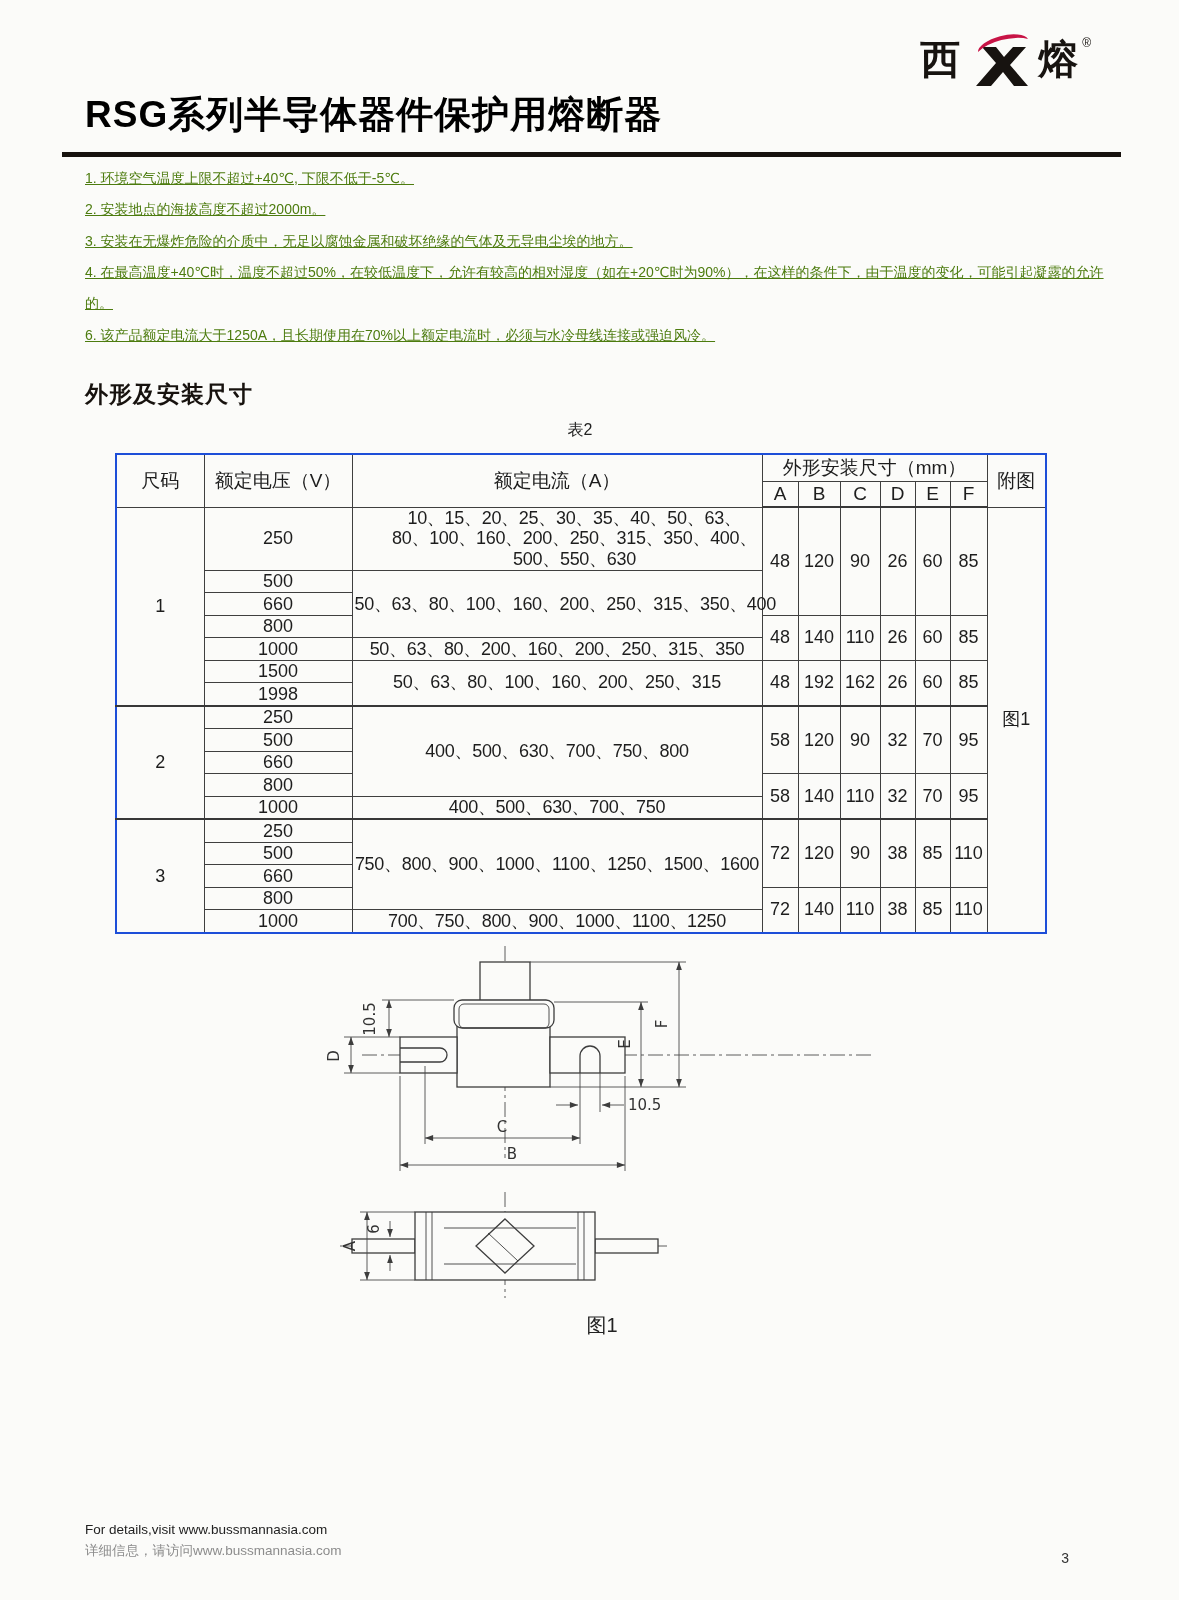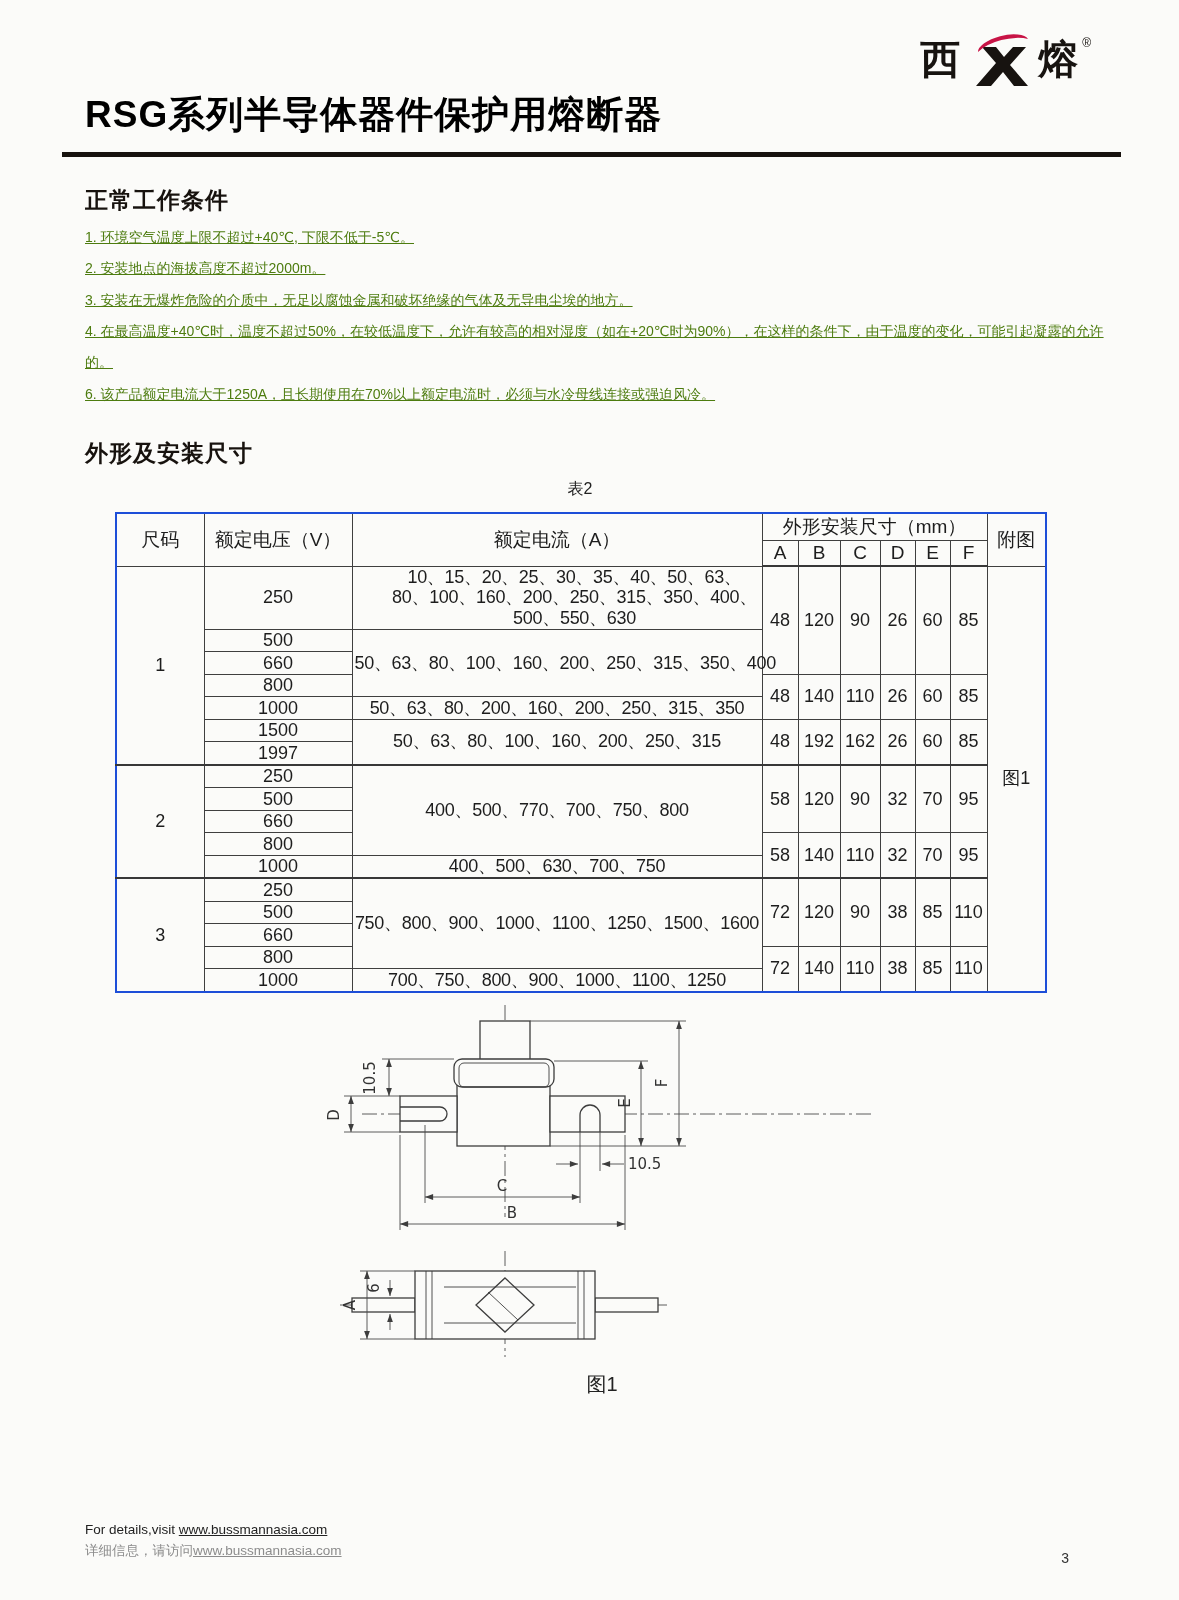--- a/index.html
+++ b/index.html
@@ -38,21 +38,21 @@
   .fig-caption{text-align:center;font-size:20px;color:#222;margin-top:2px;}
   svg .part{stroke:#3d3d3d;stroke-width:1.3;fill:none;}
   svg .fillw{fill:#fbfbf9;}
   svg .thin{stroke-width:0.9;}
   svg .ext,svg .dim{stroke:#4a4a4a;stroke-width:0.9;fill:none;}
   svg .cl{stroke:#4a4a4a;stroke-width:0.9;stroke-dasharray:15 4 3 4;}
   svg text.dlab{font-family:"DejaVu Sans","Liberation Sans",sans-serif;font-size:15px;fill:#333;}
   
   .footer{position:absolute;left:85px;bottom:38px;font-size:13.5px;line-height:1.6;color:#222;}
   .footer .l2{color:#8c8c8c;}
-  .u{text-decoration:underline;cursor:pointer;}
+  .u{cursor:pointer;}
   .pagenum{position:absolute;right:110px;bottom:34px;font-size:14px;color:#333;}
 </style>
 </head>
 <body>
 
 <div class="page">
 
   <div class="logo">
     <span class="cjk">西</span>
     <svg width="74" height="58" viewBox="0 0 74 58">
@@ -61,21 +61,20 @@
     </svg>
     <span class="cjk">熔</span>
     <span class="reg">®</span>
   </div>
 
   <h1 class="title">RSG系列半导体器件保护用熔断器</h1>
   <div class="rule"></div>
 
   <div class="content">
 
-    <h2 class="sec">正常工作条件</h2>
     <div class="items">
       <p>1. 环境空气温度上限不超过+40℃, 下限不低于-5℃。</p>
       <p>2. 安装地点的海拔高度不超过2000m。</p>
       <p>3. 安装在无爆炸危险的介质中，无足以腐蚀金属和破坏绝缘的气体及无导电尘埃的地方。</p>
       <p>4. 在最高温度+40℃时，温度不超过50%，在较低温度下，允许有较高的相对湿度（如在+20℃时为90%），在这样的条件下，由于温度的变化，可能引起凝露的允许的。</p>
       <p>6. 该产品额定电流大于1250A，且长期使用在70%以上额定电流时，必须与水冷母线连接或强迫风冷。</p>
     </div>
 
     <h2 class="sec">外形及安装尺寸</h2>
     <div class="tbl-caption">表2</div>
@@ -148,27 +147,27 @@
           <td>1500</td>
           <td class="cur" rowspan="2">50、63、80、100、160、200、250、315</td>
           <td rowspan="2">48</td>
           <td rowspan="2">192</td>
           <td rowspan="2">162</td>
           <td rowspan="2">26</td>
           <td rowspan="2">60</td>
           <td rowspan="2">85</td>
         </tr>
         <tr>
-          <td>1997</td>
+          <td>1998</td>
         </tr>
 
         <tr class="gsep">
           <td rowspan="5">2</td>
           <td>250</td>
-          <td class="cur" rowspan="4">400、500、770、700、750、800</td>
+          <td class="cur" rowspan="4">400、500、630、700、750、800</td>
           <td rowspan="3">58</td>
           <td rowspan="3">120</td>
           <td rowspan="3">90</td>
           <td rowspan="3">32</td>
           <td rowspan="3">70</td>
           <td rowspan="3">95</td>
         </tr>
         <tr>
           <td>500</td>
         </tr>

